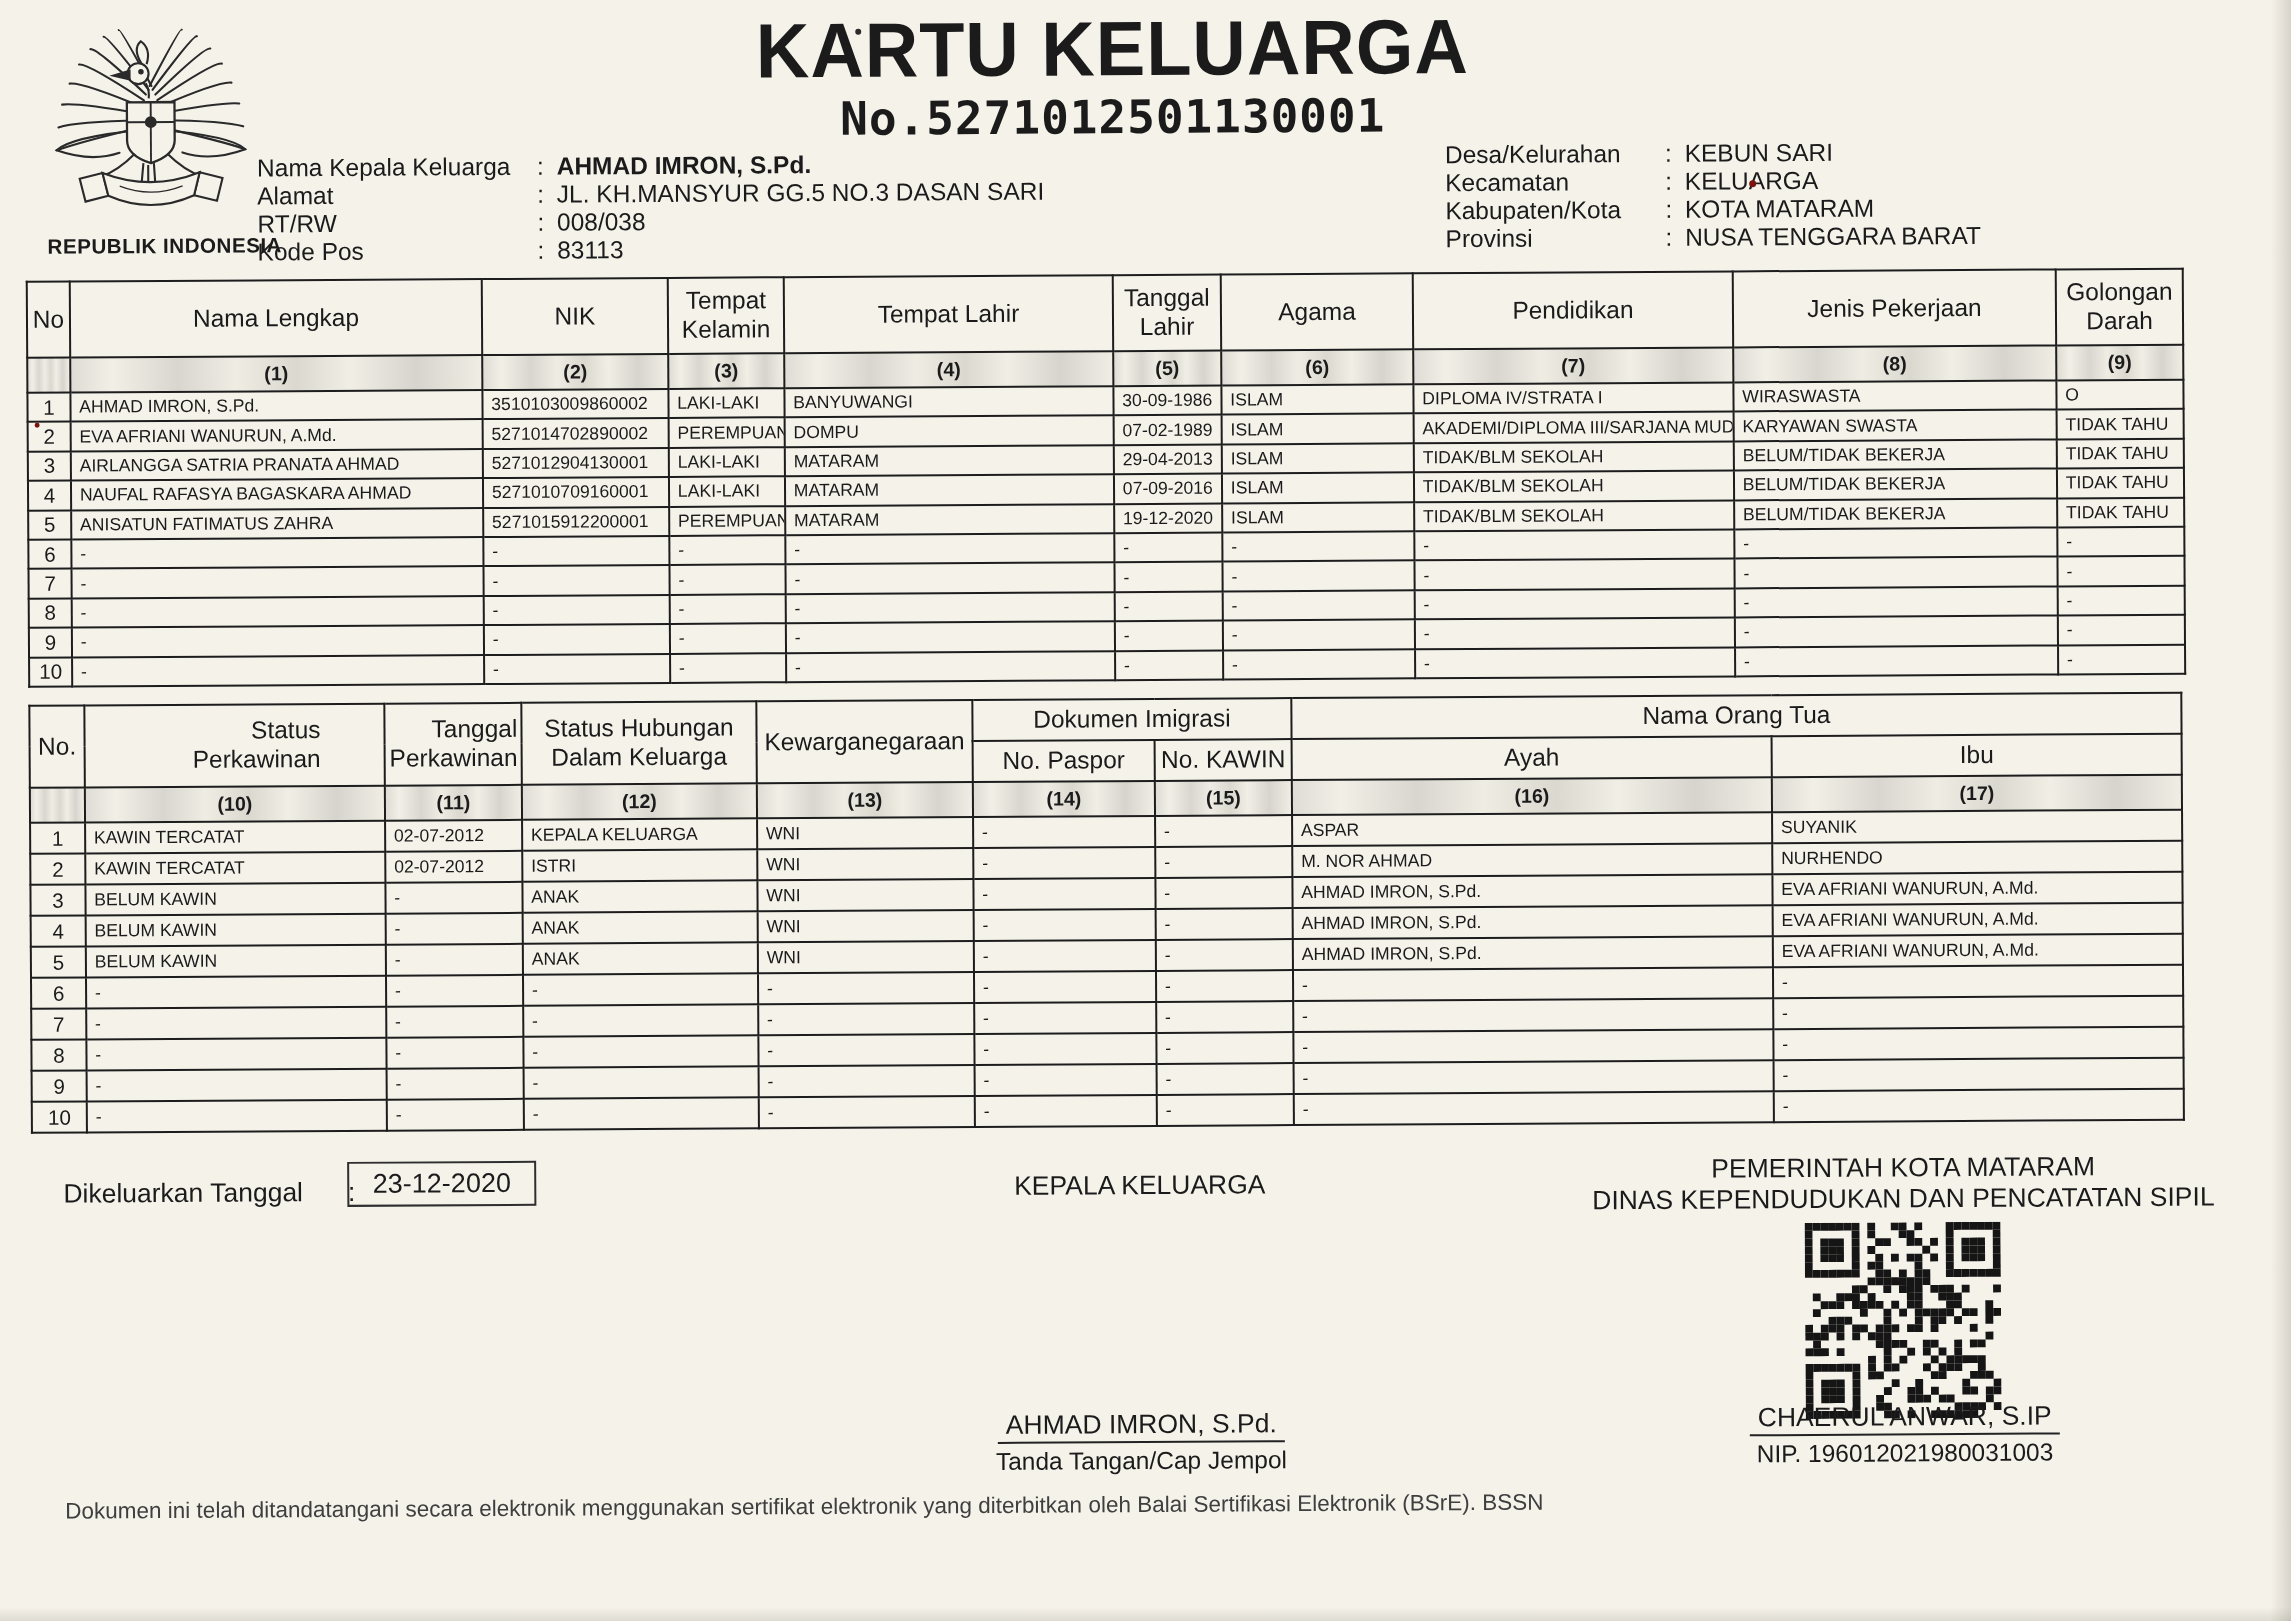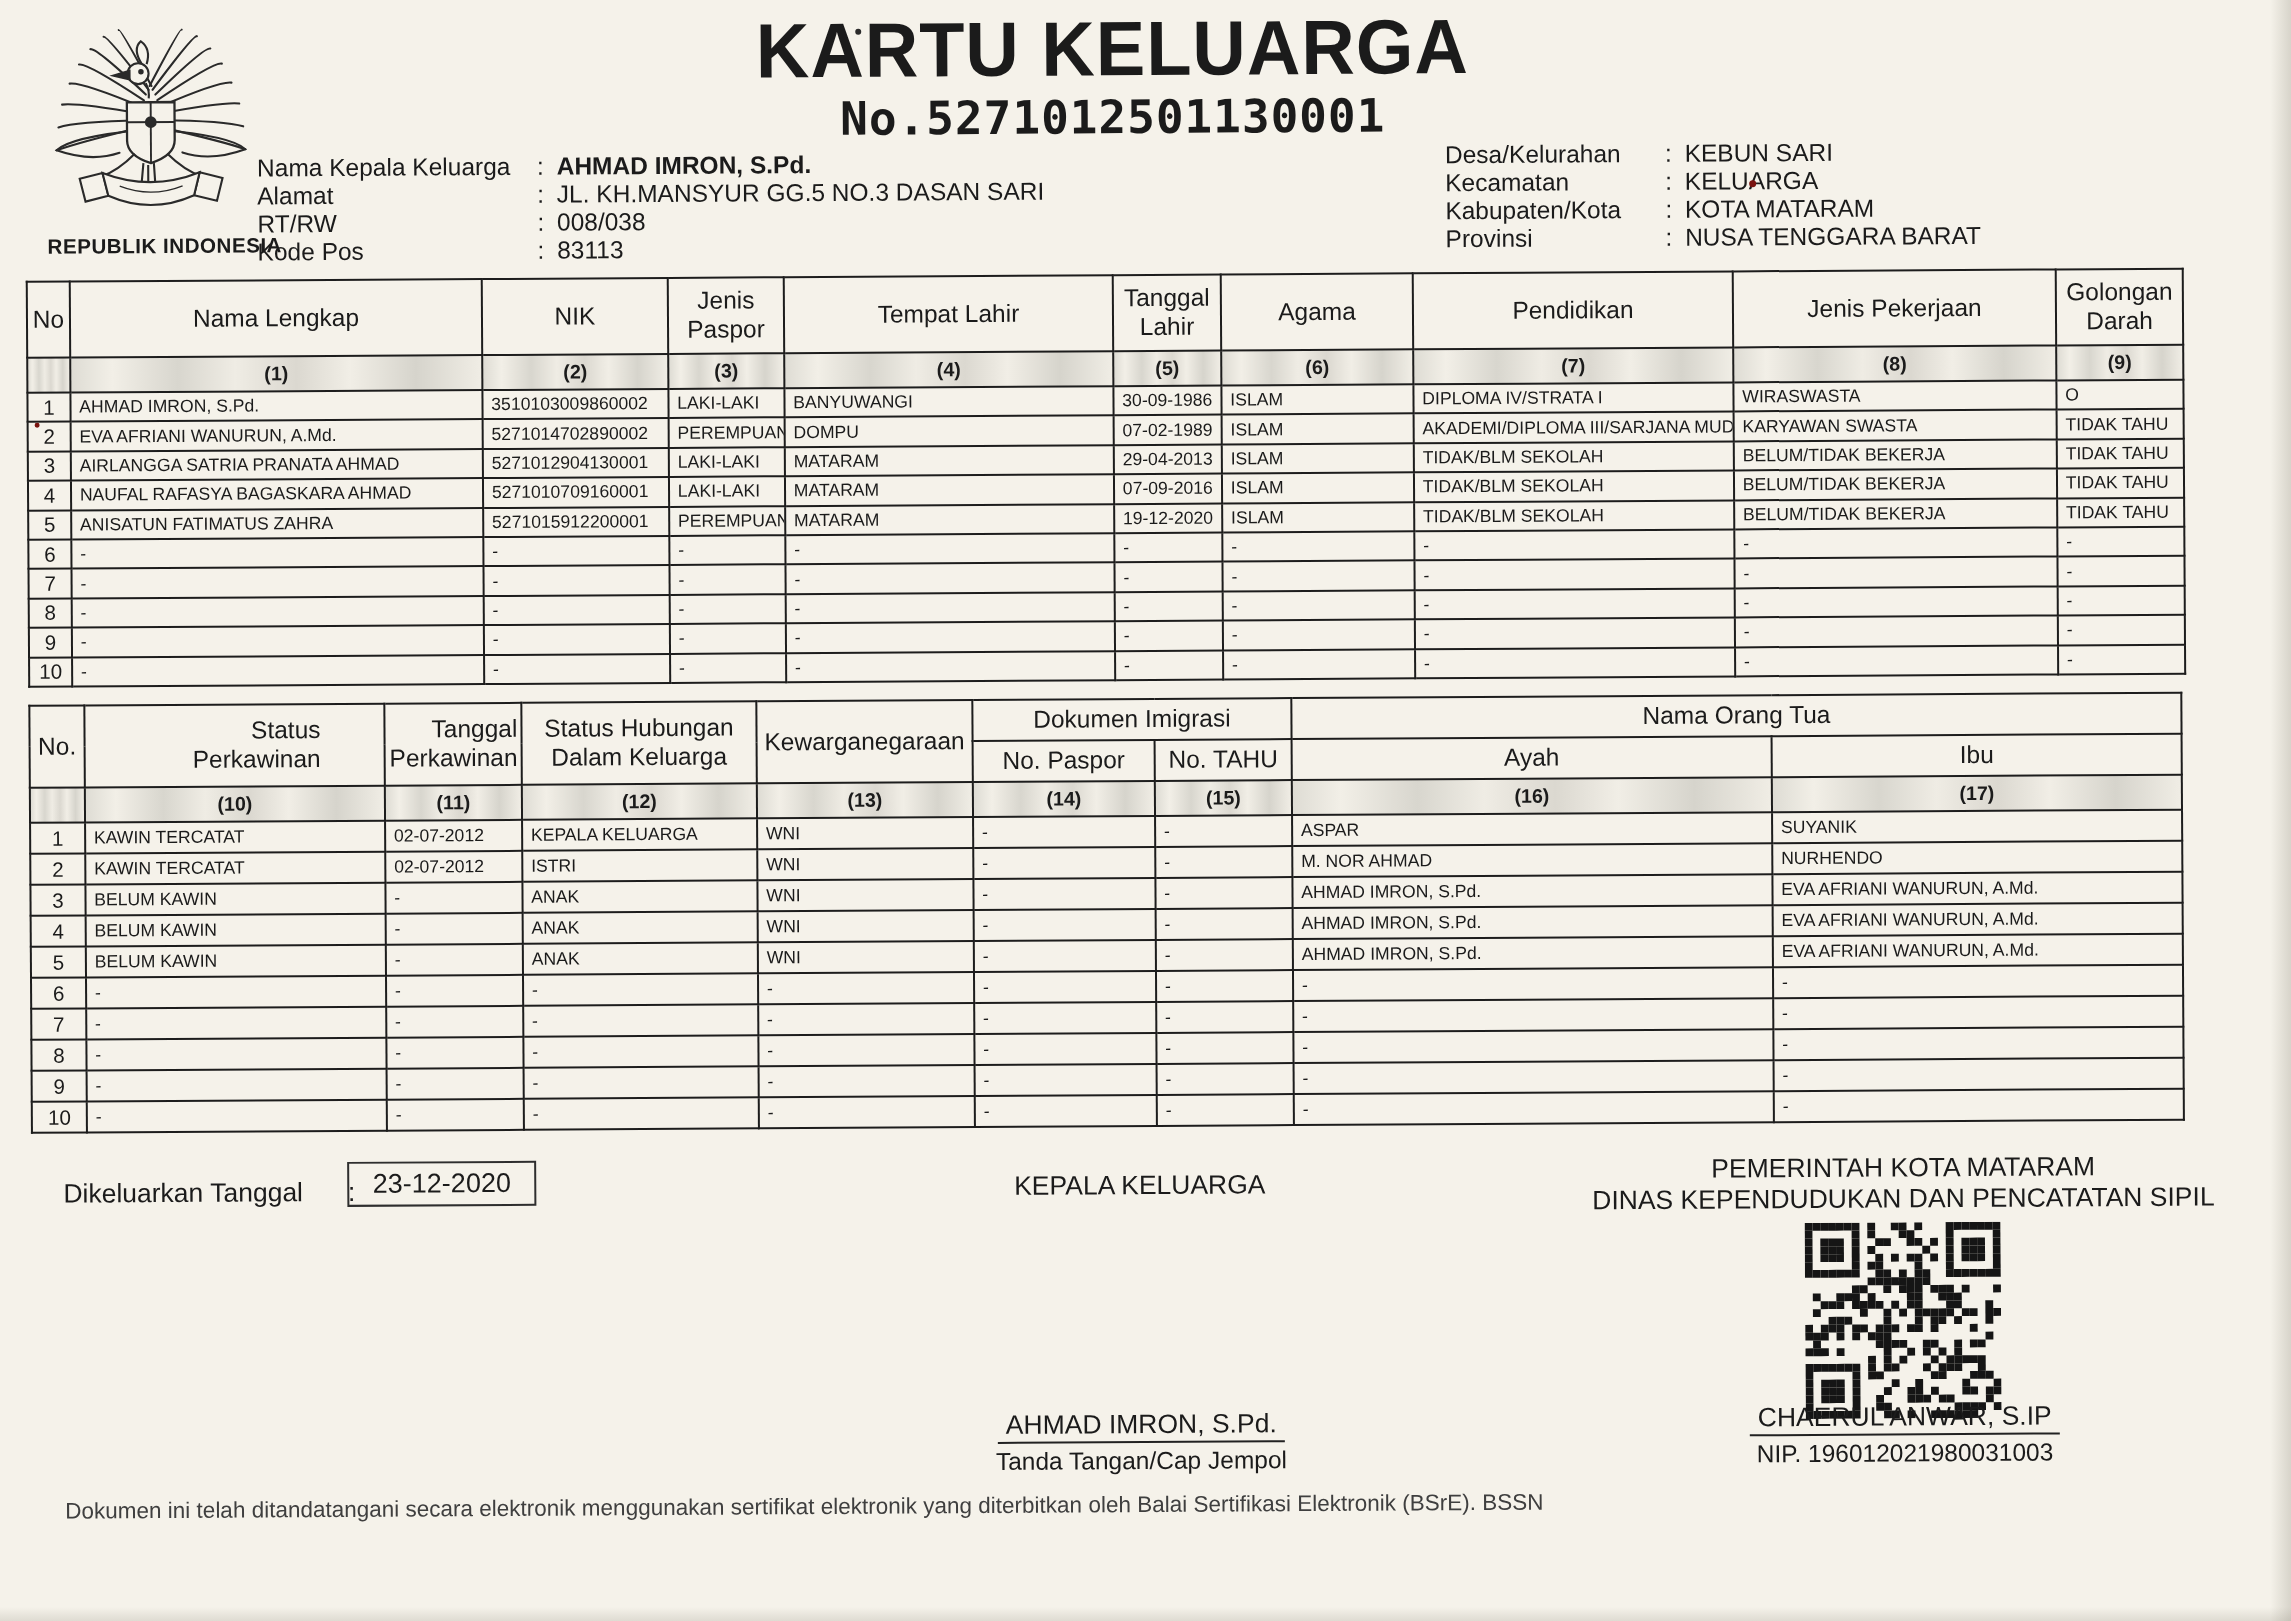--- a/index.html
+++ b/index.html
@@ -187,21 +187,21 @@
           <col style="width:192px">
           <col style="width:320px">
       <col style="width:323px">
           <col style="width:127px">
     </colgroup>
     <thead>
       <tr class="h">
         <th>No</th>
         <th>Nama Lengkap</th>
         <th>NIK</th>
-        <th>Jenis Paspor</th>
+        <th>Tempat Kelamin</th>
         <th>Tempat Lahir</th>
         <th>Tanggal Lahir</th>
         <th>Agama</th>
         <th>Pendidikan</th>
         <th>Jenis Pekerjaan</th>
         <th>Golongan Darah</th>
       </tr>
       <tr class="nrow">
         <th></th>
         <th>(1)</th>
@@ -356,21 +356,21 @@
         <th rowspan="2">No.</th>
         <th rowspan="2"><span class="nw nw-sp">Status Perkawinan</span></th>
         <th rowspan="2"><span class="nw nw-tp">Tanggal Perkawinan</span></th>
         <th rowspan="2"><span class="nw nw-sh">Status Hubungan Dalam Keluarga</span></th>
         <th rowspan="2">Kewarganegaraan</th>
         <th colspan="2">Dokumen Imigrasi</th>
         <th colspan="2">Nama Orang Tua</th>
       </tr>
       <tr class="h2">
         <th>No. Paspor</th>
-        <th>No. TAHU</th>
+        <th>No. KAWIN</th>
         <th>Ayah</th>
         <th>Ibu</th>
       </tr>
       <tr class="nrow">
         <th></th>
         <th>(10)</th>
         <th>(11)</th>
         <th>(12)</th>
         <th>(13)</th>
         <th>(14)</th>

